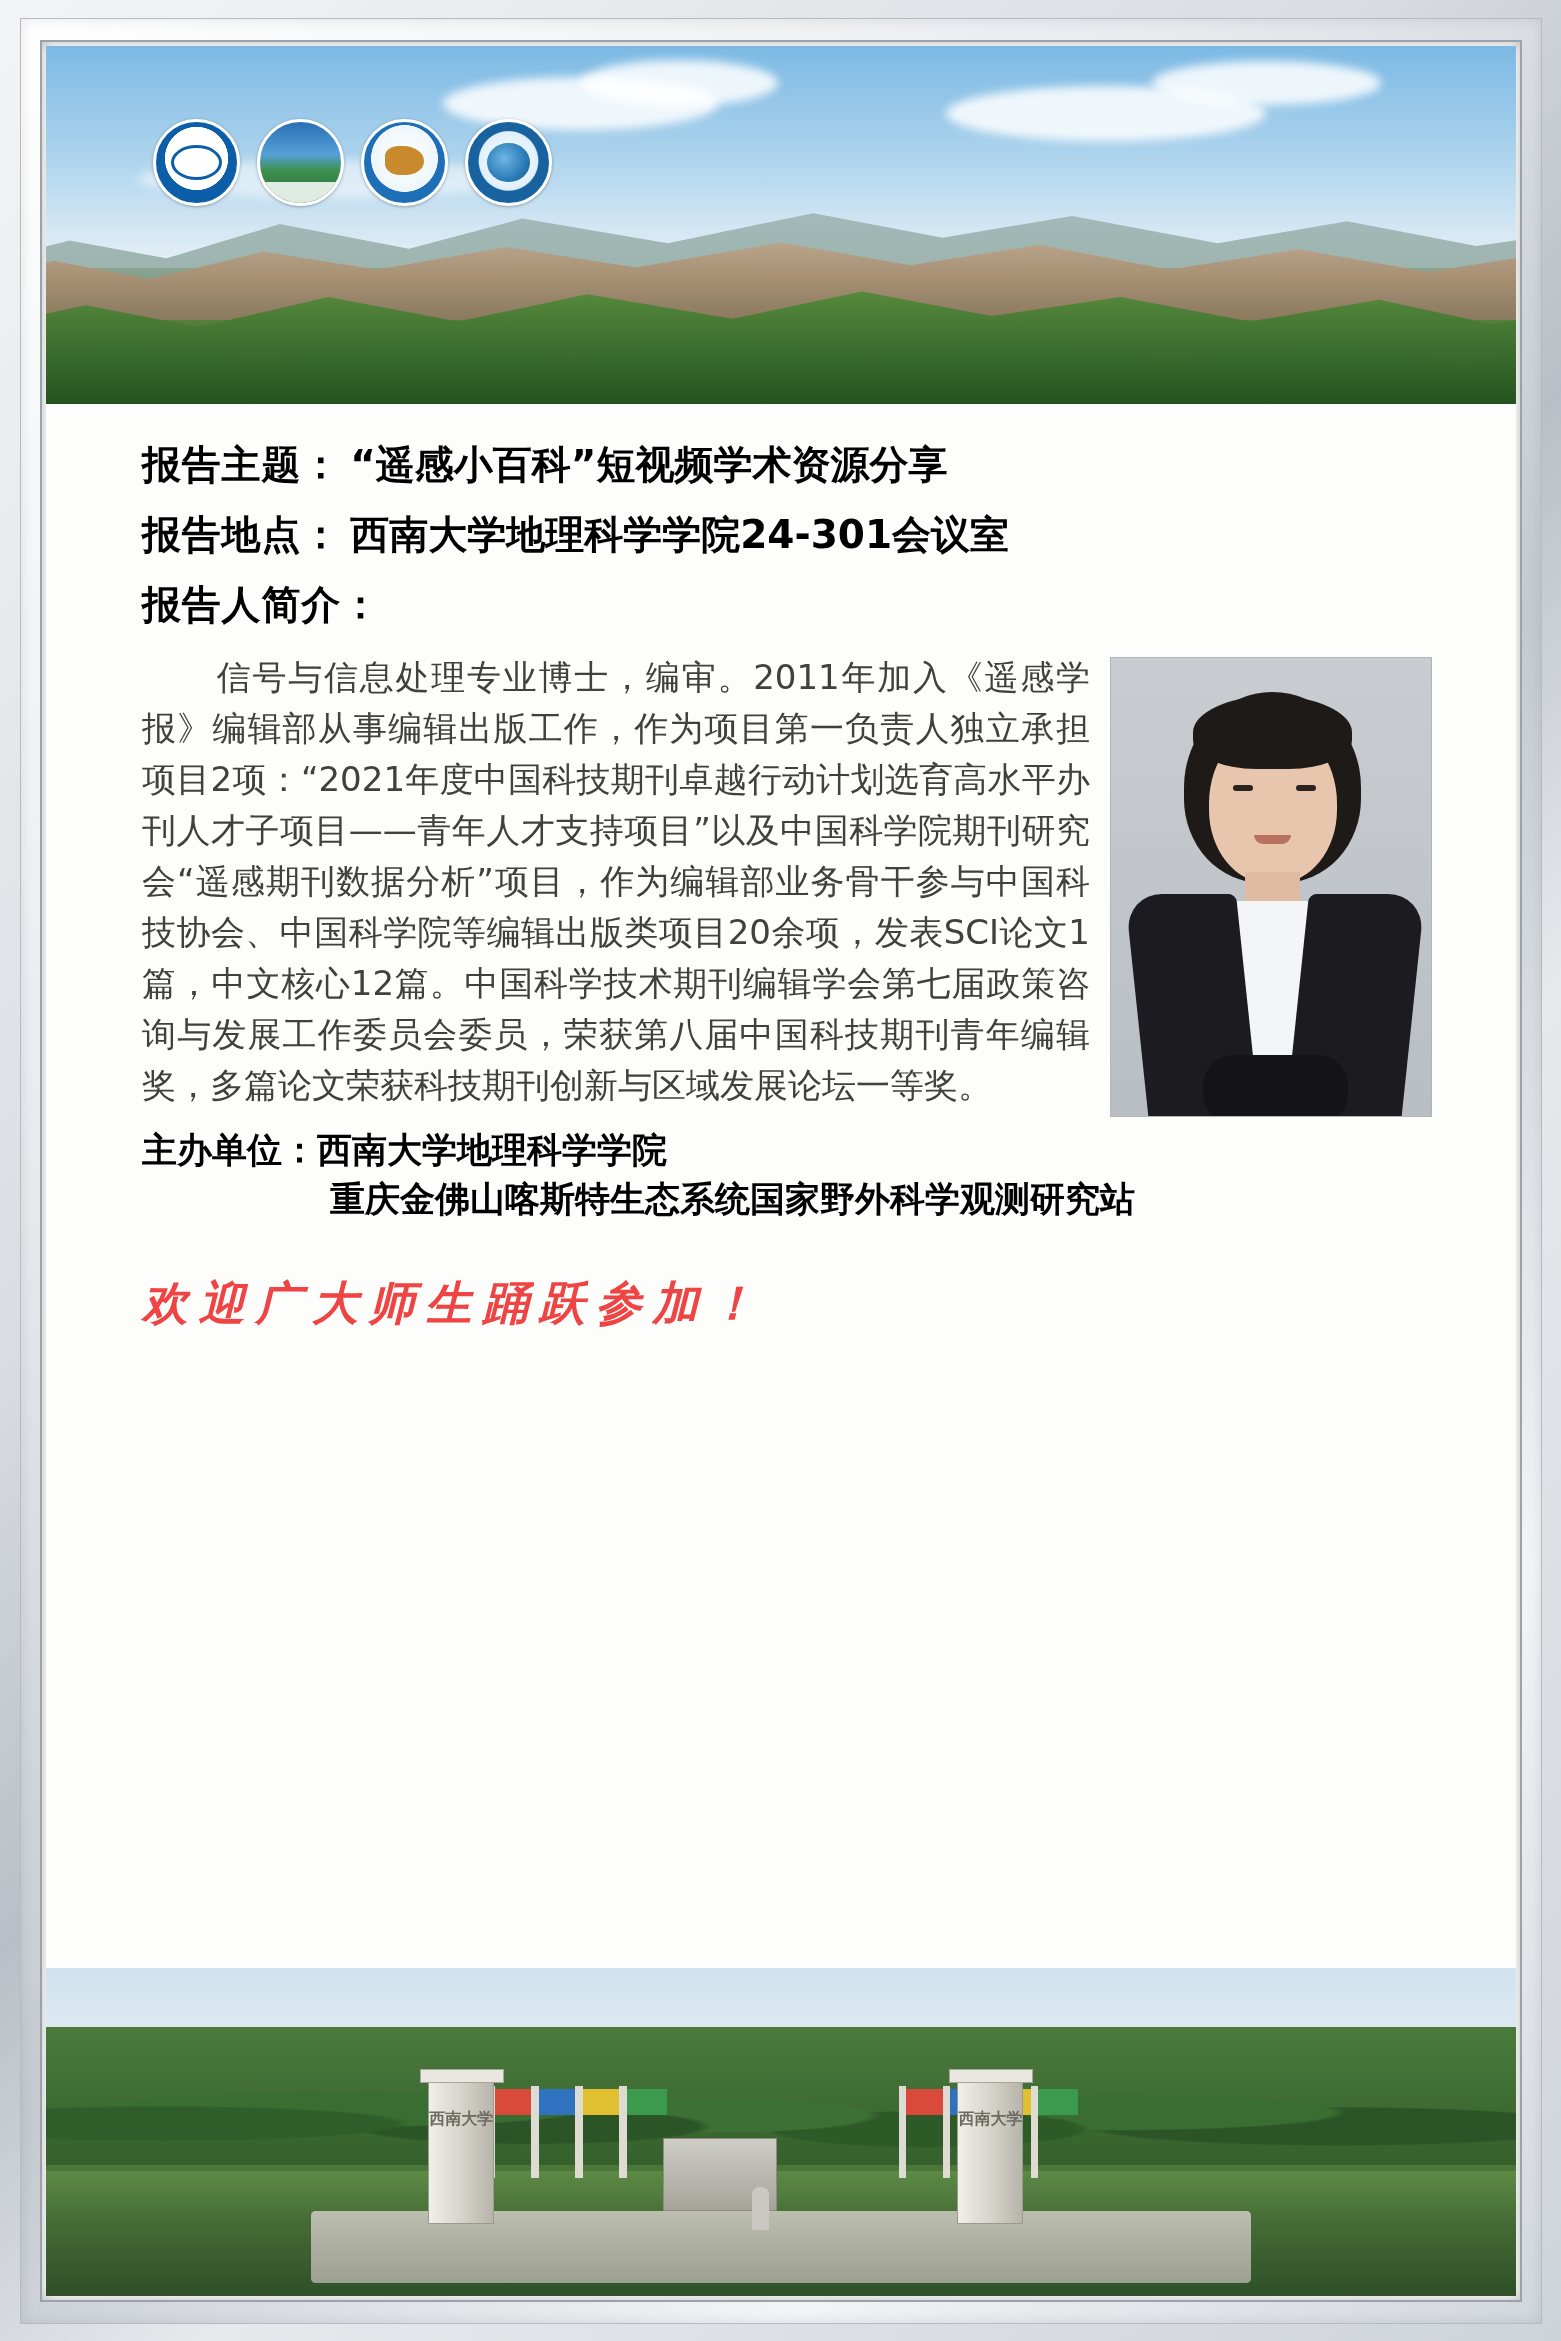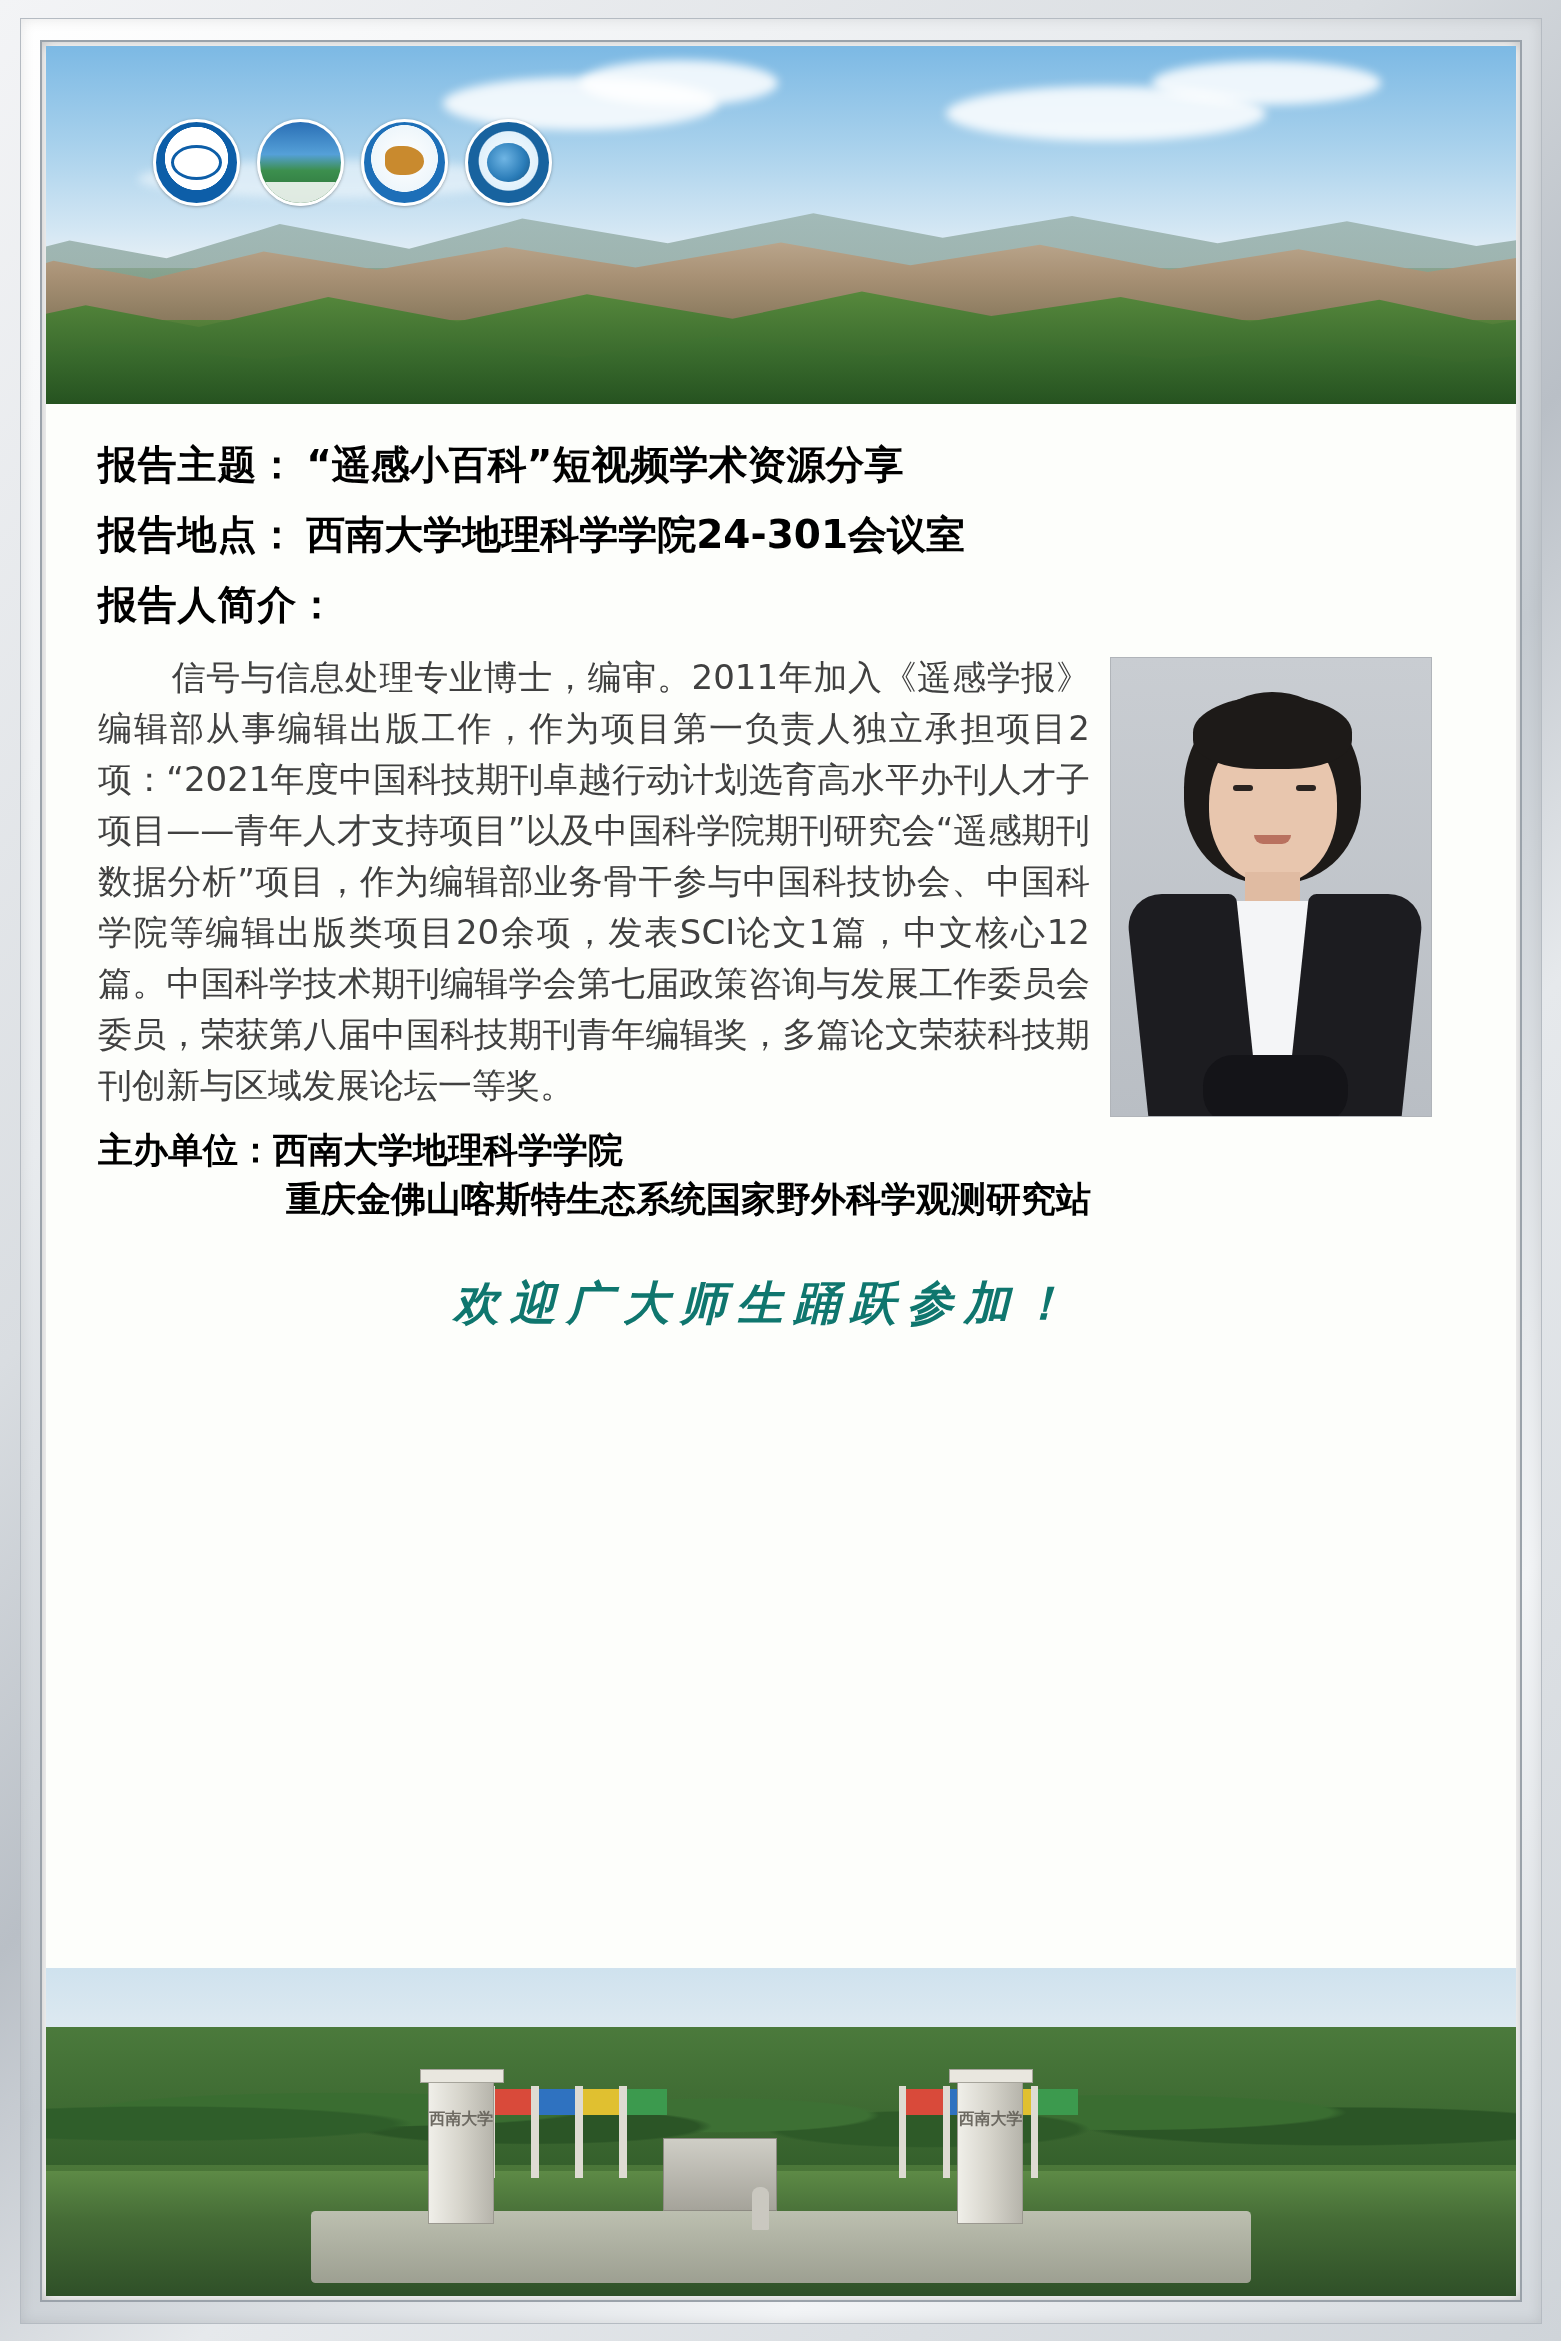--- a/index.html
+++ b/index.html
@@ -167,21 +167,21 @@
     white-space: nowrap;
   }
 
   
   .body-wrap {
     position: absolute;
     left: 0; right: 0;
     top: 358px;
     bottom: 328px;
     background: #fdfefb;
-    padding: 34px 84px 0 52px;
+    padding: 34px 84px 0 96px;
     box-sizing: border-box;
   }
 
   .info-line {
     font-family: "DejaVu Sans", "Liberation Sans", sans-serif;
     font-size: 39px;
     font-weight: 700;
     color: #000;
     margin-bottom: 16px;
     white-space: nowrap;
@@ -256,27 +256,27 @@
     font-family: Liberation Sans, sans-serif;
     font-size: 35px;
     font-weight: 700;
     color: #000;
     line-height: 1.42;
   }
   .org-indent { margin-left: 188px; }
 
   .welcome {
     margin-top: 49px;
-    text-align: center;
+    text-align: left;
     font-family: "DejaVu Serif", "Liberation Serif", serif;
     font-size: 46px;
     font-weight: 700;
     font-style: italic;
     letter-spacing: 10.7px;
-    color: #0f766e;
+    color: #ef4444;
   }
 
   
   .footer-photo {
     position: absolute;
     left: 0; right: 0; bottom: 0;
     height: 328px;
     overflow: hidden;
     background: linear-gradient(to bottom, #cfe0ea 0%, #b9d2e0 18%, #6f9a52 30%, #4d7a3a 55%, #3c6030 100%);
   }

